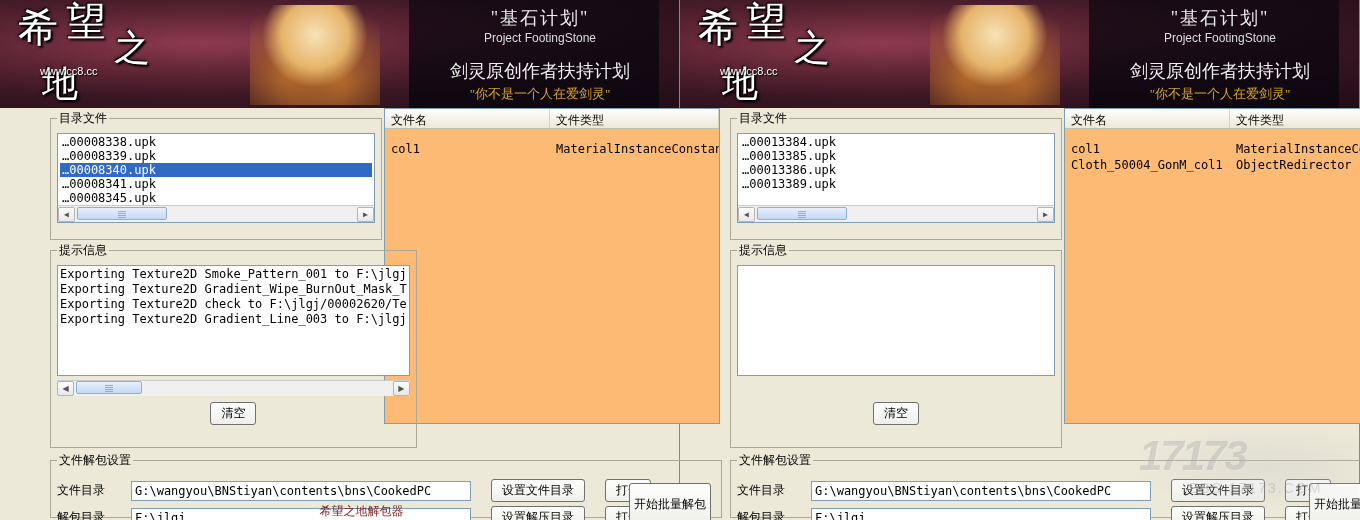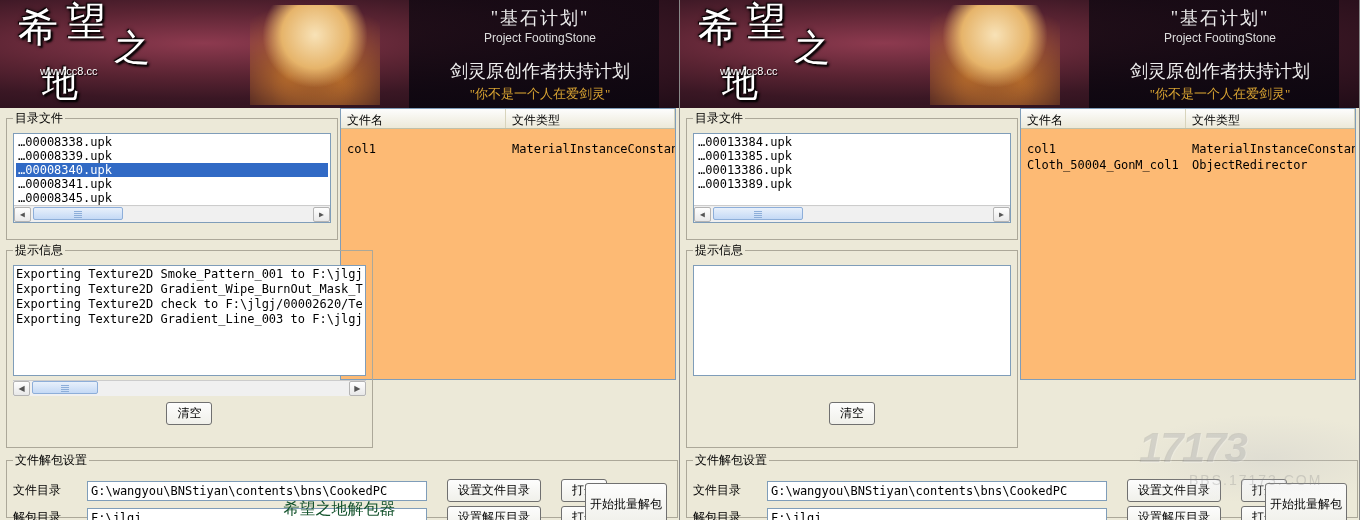--- a/index.html
+++ b/index.html
@@ -69,30 +69,31 @@
     text-align:center; width:230px;
   }
   .slogan .line1 { color:#eee; font-size:18px; font-family:"Microsoft YaHei"; letter-spacing:2px;}
   .slogan .line2 { color:#ddd; font-size:12px; font-family:Arial; margin-top:1px;}
   .slogan .line3 { color:#eee; font-size:18px; font-family:"Microsoft YaHei"; margin-top:14px;}
   .slogan .line4 { color:#d8a332; font-size:13px; font-family:"Microsoft YaHei"; margin-top:2px;}
   .content {
     flex: 1;
     position: relative;
     padding: 2px;
+    margin-left: 44px;
   }
   fieldset {
     border: 1px solid #aca899;
     margin: 2px;
     padding: 6px 6px 6px 6px;
     position: absolute;
   }
   legend { font-size: 12px; padding: 0 2px; color:#000; }
   .fs-dir { left: 4px; top: 0; width: 332px; height: 130px; }
-  .fs-file { left: 340px; top: 0; width: 336px; height: 272px; border:1px solid #7f9db9; padding:0;}
+  .fs-file { left: 340px; top: 0; width: 336px; height: 316px; border:1px solid #7f9db9; padding:0;}
   .fs-tip { left: 4px; top: 132px; width: 332px; height: 206px; }
   .fs-set { left: 4px; top: 342px; width: 672px; height: 66px; }
 
   .listbox, .logbox {
     width: 100%; height: 90px;
     background: #fff; border: 1px solid #7f9db9;
     overflow: hidden;
     font-family: "SimSun","宋体",monospace;
     font-size: 12px;
     position: relative;
@@ -167,40 +168,40 @@
   .bigbtn {
     position:absolute; right:10px; top:14px;
     width:82px; height:42px;
     background:linear-gradient(#fdfdfd,#f0f0ea);
     border:1px solid #707070; border-radius:3px;
     font-size:12px; display:flex; align-items:center; justify-content:center;
     cursor:pointer;
   }
 
   .watermark {
-    position:absolute; right:0; bottom:16px; width:230px; height:90px;
+    position:absolute; right:0; bottom:8px; width:230px; height:90px;
     pointer-events:none;
     background:
       radial-gradient(ellipse at 60% 50%, rgba(200,200,200,0.35) 0%, rgba(200,200,200,0) 70%);
   }
   .watermark .t1 {
     position:absolute; left:10px; top:10px;
     font-size:42px; font-weight:bold; font-style:italic;
     color:rgba(140,140,140,0.28);
     text-shadow:1px 1px 0 rgba(255,255,255,0.2);
     letter-spacing:-2px;
   }
   .watermark .t2 {
     position:absolute; left:60px; top:58px;
     font-size:14px; color:rgba(140,140,140,0.3);
     letter-spacing:2px;
   }
   .bottom-text {
     position:absolute; bottom:0; left:50%; transform:translateX(-50%);
-    font-size:16px; color:#14532d;font-family:Liberation Serif, serif;
+    font-size:12px; color:#7f1d1d;font-family:Liberation Serif, serif;
   }
 </style>
 </head>
 <body>
 
 <div class="panel">
   <div class="banner">
     <div class="logo">
       <div class="big">
         <span class="r1">希</span>

